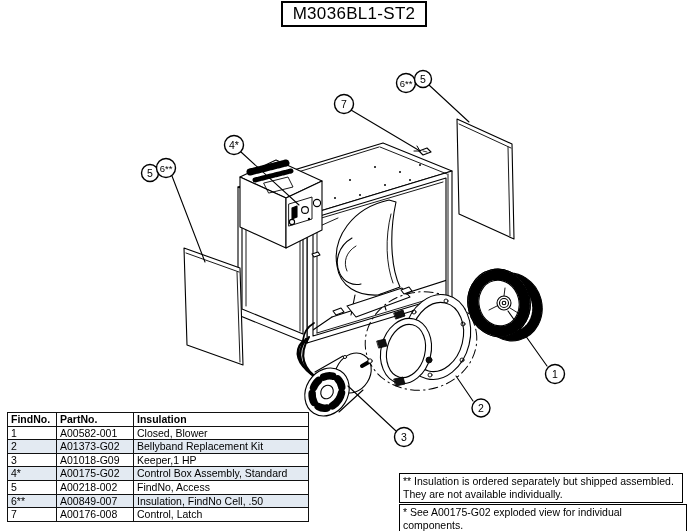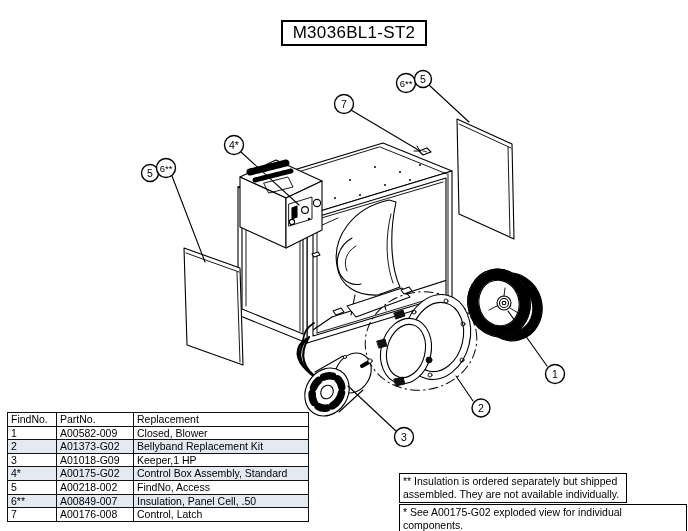--- a/index.html
+++ b/index.html
@@ -1,44 +1,44 @@
 <!DOCTYPE html>
 <html><head>
 <meta charset="utf-8">
 <style>
   html,body{margin:0;padding:0;}
   body{
     width:688px;height:531px;position:relative;background:#fff;overflow:hidden;
     font-family:"Liberation Sans", sans-serif;color:#000;
   }
   .title-box{
-    position:absolute;left:281px;top:20px;width:146px;height:26px;
+    position:absolute;left:281px;top:1px;width:146px;height:26px;
     border:2px solid #000;box-sizing:border-box;
     display:flex;align-items:center;justify-content:center;
     font-size:17px;letter-spacing:.3px;
   }
   svg.diagram{position:absolute;left:0;top:0;}
   table.parts{
     position:absolute;left:7px;top:412px;border-collapse:collapse;
     font-size:10.5px;background:#fff;
   }
   table.parts th, table.parts td{
     border:1.5px solid #111;padding:0 3px;height:12.6px;line-height:12.6px;
     text-align:left;white-space:nowrap;font-weight:normal;
   }
-  table.parts th{font-weight:normal;}
+  table.parts th{font-weight:bold;}
   .col-find{width:42px;}
   .col-part{width:70px;}
   .col-desc{width:168px;}
   tr.shaded td{background:#e3eaf2;}
   .note-box{
     position:absolute;box-sizing:border-box;border:1.5px solid #000;
     font-size:10.5px;line-height:1.22;padding:1px 3px;background:#fff;
   }
-  .note-1{left:399px;top:473px;width:228px;}
+  .note-1{left:399px;top:473px;width:284px;}
   .note-2{left:399px;top:504px;width:288px;}
   text.co{font-size:10.5px;}
   text.co-sm{font-size:9.5px;}
 </style>
 </head>
 <body>
 
 <svg class="diagram" width="688" height="531" viewBox="0 0 688 531">
   <defs>
     <clipPath id="op">
@@ -231,27 +231,27 @@
 
 <div class="title-box">
   <span>M3036BL1-ST2</span>
 </div>
 
 <table class="parts">
   <thead>
     <tr>
       <th class="col-find">FindNo.</th>
       <th class="col-part">PartNo.</th>
-      <th class="col-desc">Replacement</th>
+      <th class="col-desc">Insulation</th>
     </tr>
   </thead>
   <tbody>
     <tr>
       <td>1</td>
-      <td>A00582-009</td>
+      <td>A00582-001</td>
       <td>Closed, Blower</td>
     </tr>
     <tr class="shaded">
       <td>2</td>
       <td>A01373-G02</td>
       <td>Bellyband Replacement Kit</td>
     </tr>
     <tr>
       <td>3</td>
       <td>A01018-G09</td>
@@ -263,21 +263,21 @@
       <td>Control Box Assembly, Standard</td>
     </tr>
     <tr>
       <td>5</td>
       <td>A00218-002</td>
       <td>FindNo, Access</td>
     </tr>
     <tr class="shaded">
       <td>6**</td>
       <td>A00849-007</td>
-      <td>Insulation, Panel Cell, .50</td>
+      <td>Insulation, FindNo Cell, .50</td>
     </tr>
     <tr>
       <td>7</td>
       <td>A00176-008</td>
       <td>Control, Latch</td>
     </tr>
   </tbody>
 </table>
 
 <div class="note-box note-1">

